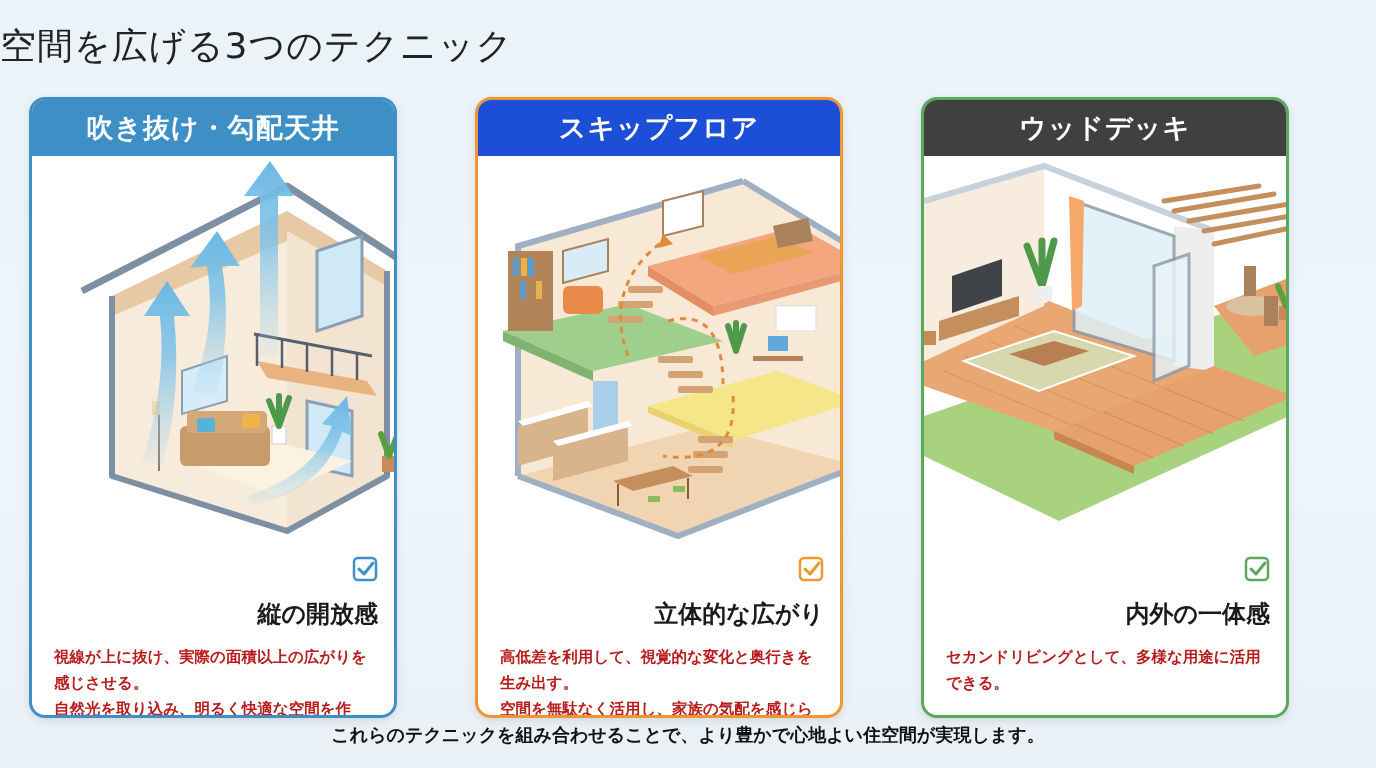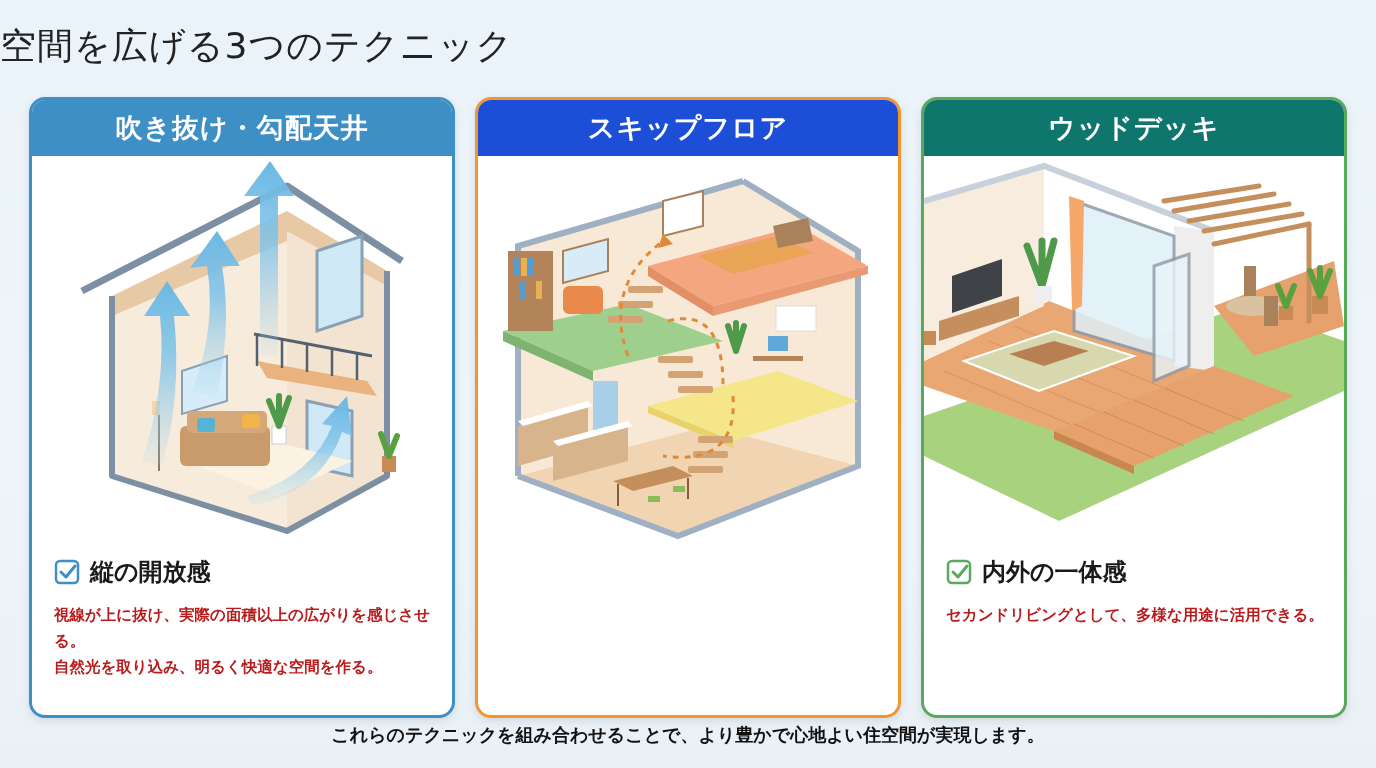--- a/index.html
+++ b/index.html
@@ -9,38 +9,38 @@
     font-family: "DejaVu Sans", "Liberation Sans", sans-serif;
     color: #1f1f1f;
     position: relative;
   }
   .page-title {
     position: absolute; top: 22px; left: 0; width: 100%;
     text-align: left; font-size: 36px; font-weight: normal; color: #222;
     letter-spacing: 1px;
   }
   .card {
-    position: absolute; top: 97px; width: 426px; height: 621px;
+    position: absolute; top: 97px; width: 368px; height: 621px;
     background: #fff; border-radius: 16px; border: 3px solid;
     overflow: hidden; box-shadow: 0 3px 8px rgba(60,80,100,0.15);
   }
   .card.c1 { left: 29px; border-color: #3d8fc6; }
   .card.c2 { left: 475px; border-color: #f0962c; }
   .card.c3 { left: 921px; border-color: #5aa85c; }
   .card-header {
     height: 56px; display: flex; align-items: center; justify-content: center;
     color: #fff; font-size: 27px; font-weight: bold; letter-spacing: 1px;
   }
   .c1 .card-header { background: #3d8fc6; }
   .c2 .card-header { background: #1d4ed8; }
-  .c3 .card-header { background: #0f766e; }
+  .c3 .card-header { background: #404040; }
   .illus { position: absolute; left: 0; top: 56px; width: 420px; height: 390px; }
   .illus svg { width: 100%; height: 100%; }
   .feature { position: absolute; left: 22px; top: 456px; right: 16px; }
-  .feature-head { display: flex; align-items: center; gap: 10px; }
+  .feature-head { display: flex; align-items: flex-end; gap: 16px; flex-direction: column; }
   .check { width: 26px; height: 26px; }
   .feature-title { font-size: 24px; font-weight: bold; color: #1a1a1a; }
   .desc { margin-top: 14px; font-size: 15.5px; line-height: 26px; font-weight: bold; color: #b91c1c; }
   .desc p { margin: 0; }
   .footer {
     position: absolute; top: 723px; left: 0; width: 100%; text-align: center;
     font-size: 18px; font-weight: bold; color: #111;
   }
 </style>
 </head>
@@ -192,20 +192,33 @@
 
       <polygon points="135,325 195,310 215,320 155,335" fill="#c48f5c"></polygon>
       <g stroke="#8a5d38" stroke-width="2">
           <line x1="140" y1="328" x2="140" y2="350"></line>
           <line x1="210" y1="322" x2="210" y2="343"></line>
         </g>
       <rect x="170" y="340" width="12" height="6" fill="#8dbb5a"></rect>
       <rect x="195" y="330" width="12" height="6" fill="#8dbb5a"></rect>
     </svg>
   </div>
+  <div class="feature">
+    <div class="feature-head">
+      <svg class="check" viewBox="0 0 26 26">
+          <rect x="2" y="2" width="22" height="22" rx="4" fill="none" stroke="#f0962c" stroke-width="2.5"></rect>
+          <path d="M7 13 l5 5 l9 -11" fill="none" stroke="#f0962c" stroke-width="3" stroke-linecap="round" stroke-linejoin="round"></path>
+        </svg>
+      <span class="feature-title">立体的な広がり</span>
+    </div>
+    <div class="desc">
+      <p>高低差を利用して、視覚的な変化と奥行きを生み出す。</p>
+      <p>空間を無駄なく活用し、家族の気配を感じられる。</p>
+    </div>
+  </div>
 </div>
 
 <div class="card c3">
   <div class="card-header">ウッドデッキ</div>
   <div class="illus">
     <svg viewBox="0 0 420 390">
 
       <polygon points="0,260 0,300 135,365 420,235 420,185 320,150" fill="#a9d27e"></polygon>
 
       <polygon points="0,205 125,145 290,210 130,275 0,230" fill="#e9a774"></polygon>

